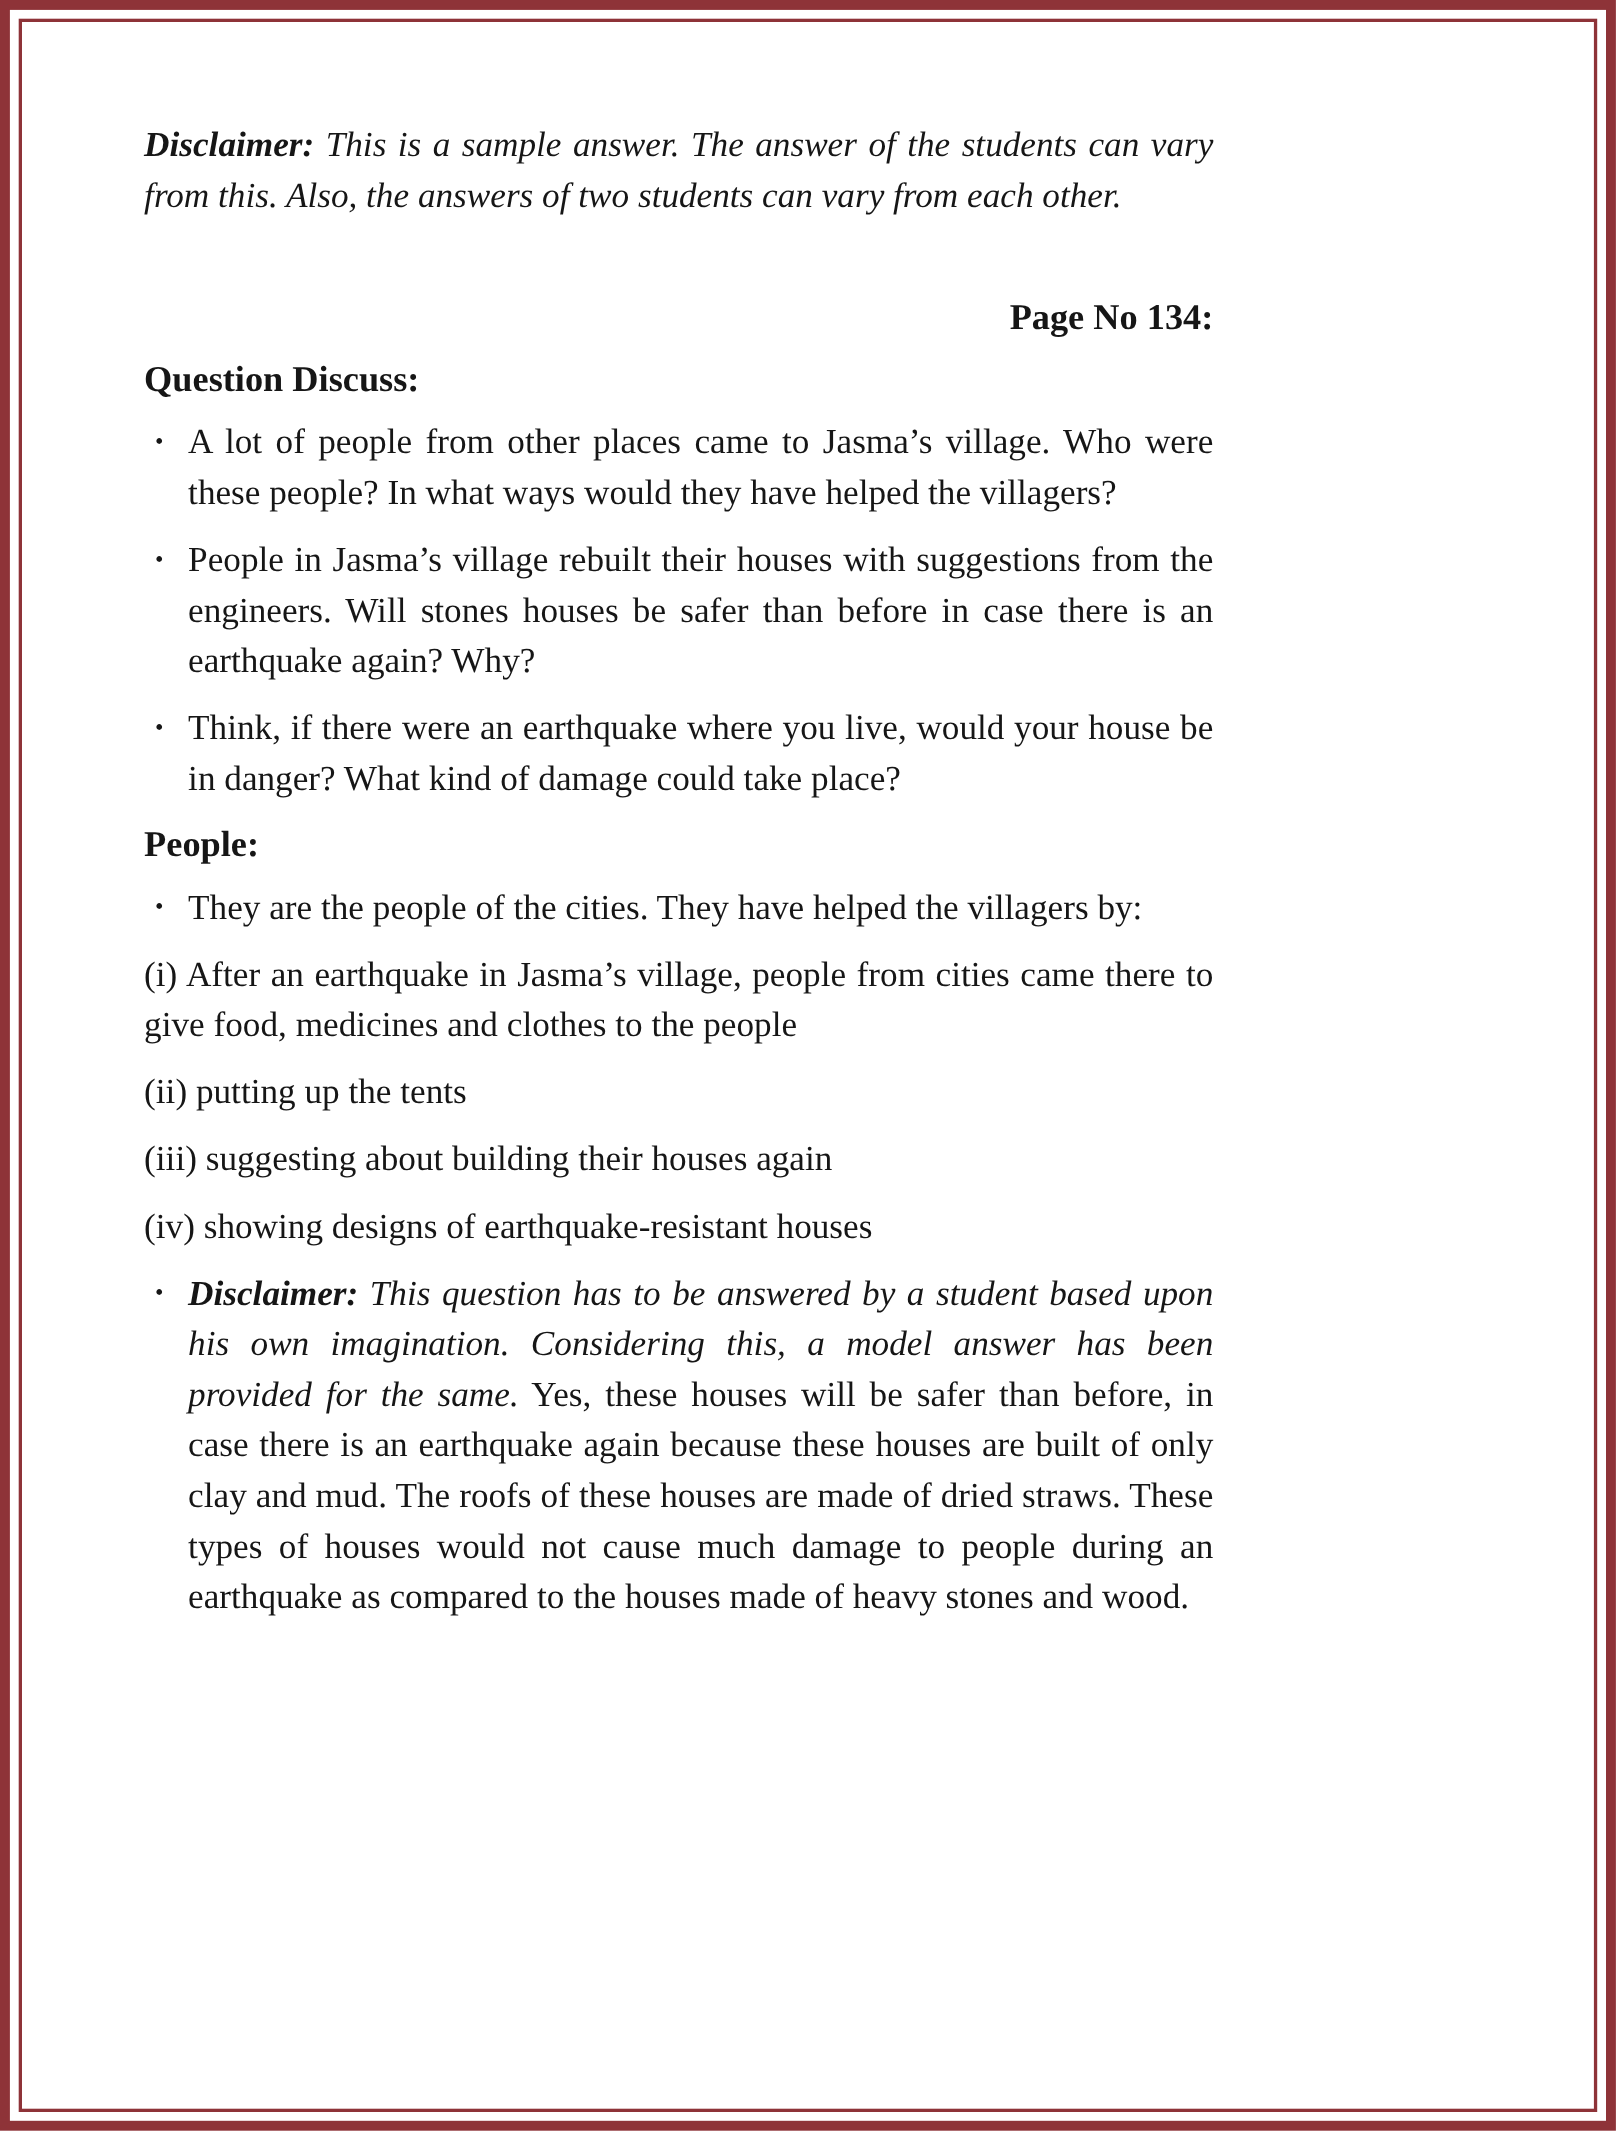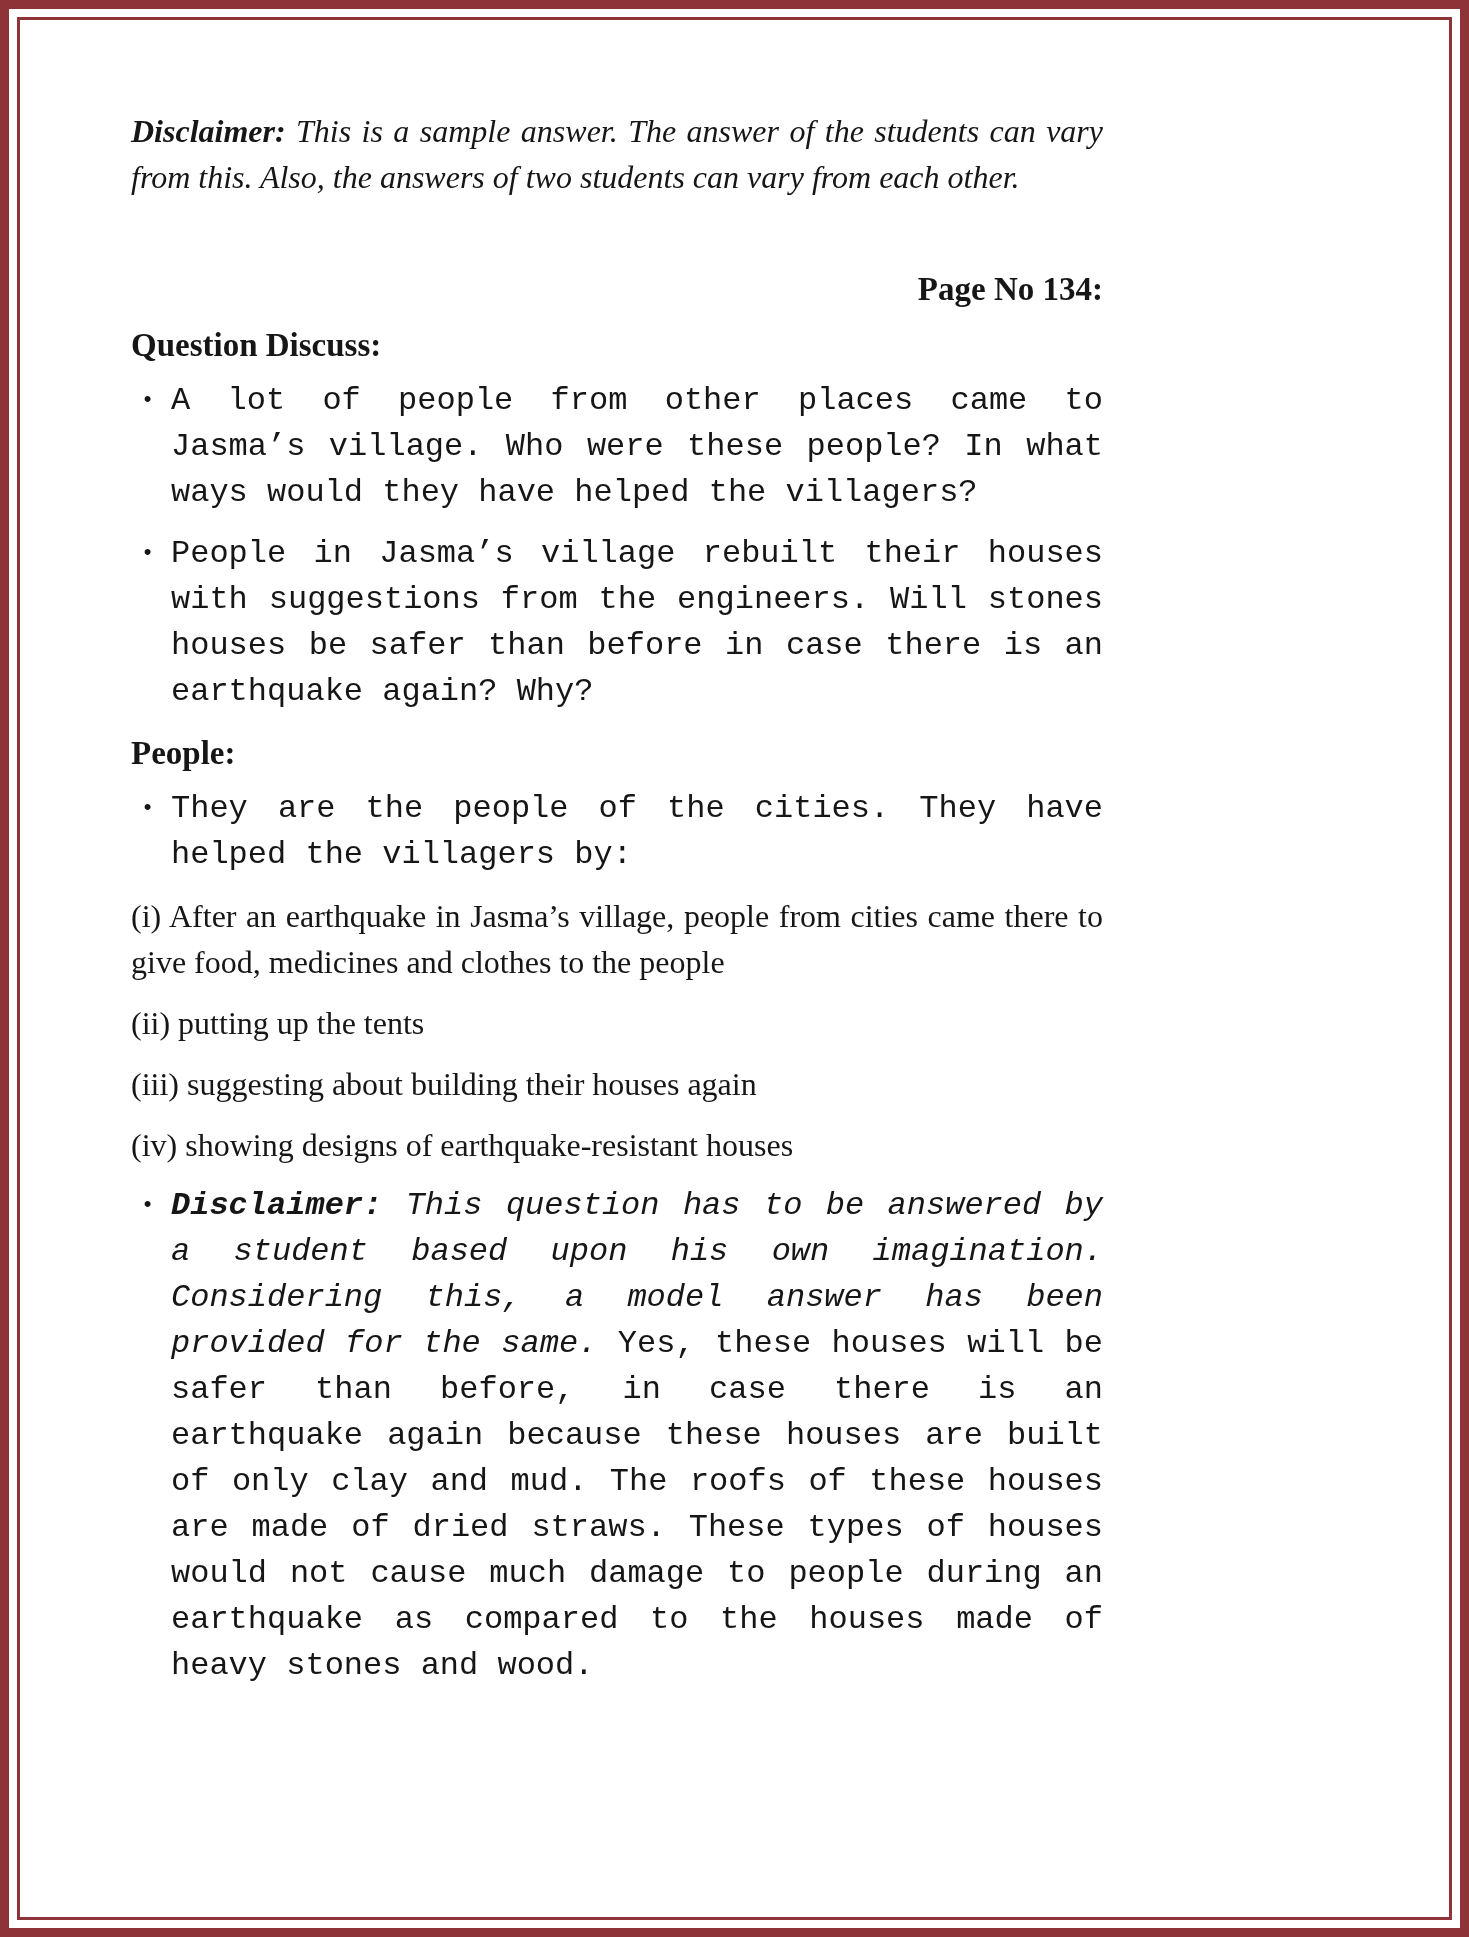--- a/index.html
+++ b/index.html
@@ -57,21 +57,20 @@
   }
   .section-title {
     font-size: 33px;
     font-weight: bold;
     margin: 0 0 10px 0;
   }
   ul.bullets {
     list-style: none;
     margin: 0;
     padding: 0;
-    font-family: Liberation Mono, monospace;
   }
   ul.bullets li {
     position: relative;
     padding-left: 40px;
     margin: 0 0 15px 0;
     text-align: justify;
   }
   ul.bullets li::before {
     content: "\2022";
     position: absolute;
@@ -99,20 +98,21 @@
 
     <p class="disclaimer-top"><span class="bold-ital">Disclaimer:</span> <span>This is a sample answer. The answer of the students can vary from this. Also, the answers of two students can vary from each other.</span></p>
 
     <h2 class="page-heading">Page No 134:</h2>
 
     <h3 class="section-title">Question Discuss:</h3>
 
     <ul class="bullets">
       <li>A lot of people from other places came to Jasma’s village. Who were these people? In what ways would they have helped the villagers?</li>
       <li>People in Jasma’s village rebuilt their houses with suggestions from the engineers. Will stones houses be safer than before in case there is an earthquake again? Why?</li>
+      <li>Think, if there were an earthquake where you live, would your house be in danger? What kind of damage could take place?</li>
     </ul>
 
     <h3 class="section-title">People:</h3>
 
     <ul class="bullets answer-intro-gap">
       <li>They are the people of the cities. They have helped the villagers by:</li>
     </ul>
 
     <p class="point">(i) After an earthquake in Jasma’s village, people from cities came there to give food, medicines and clothes to the people</p>
     <p class="point">(ii) putting up the tents</p>

